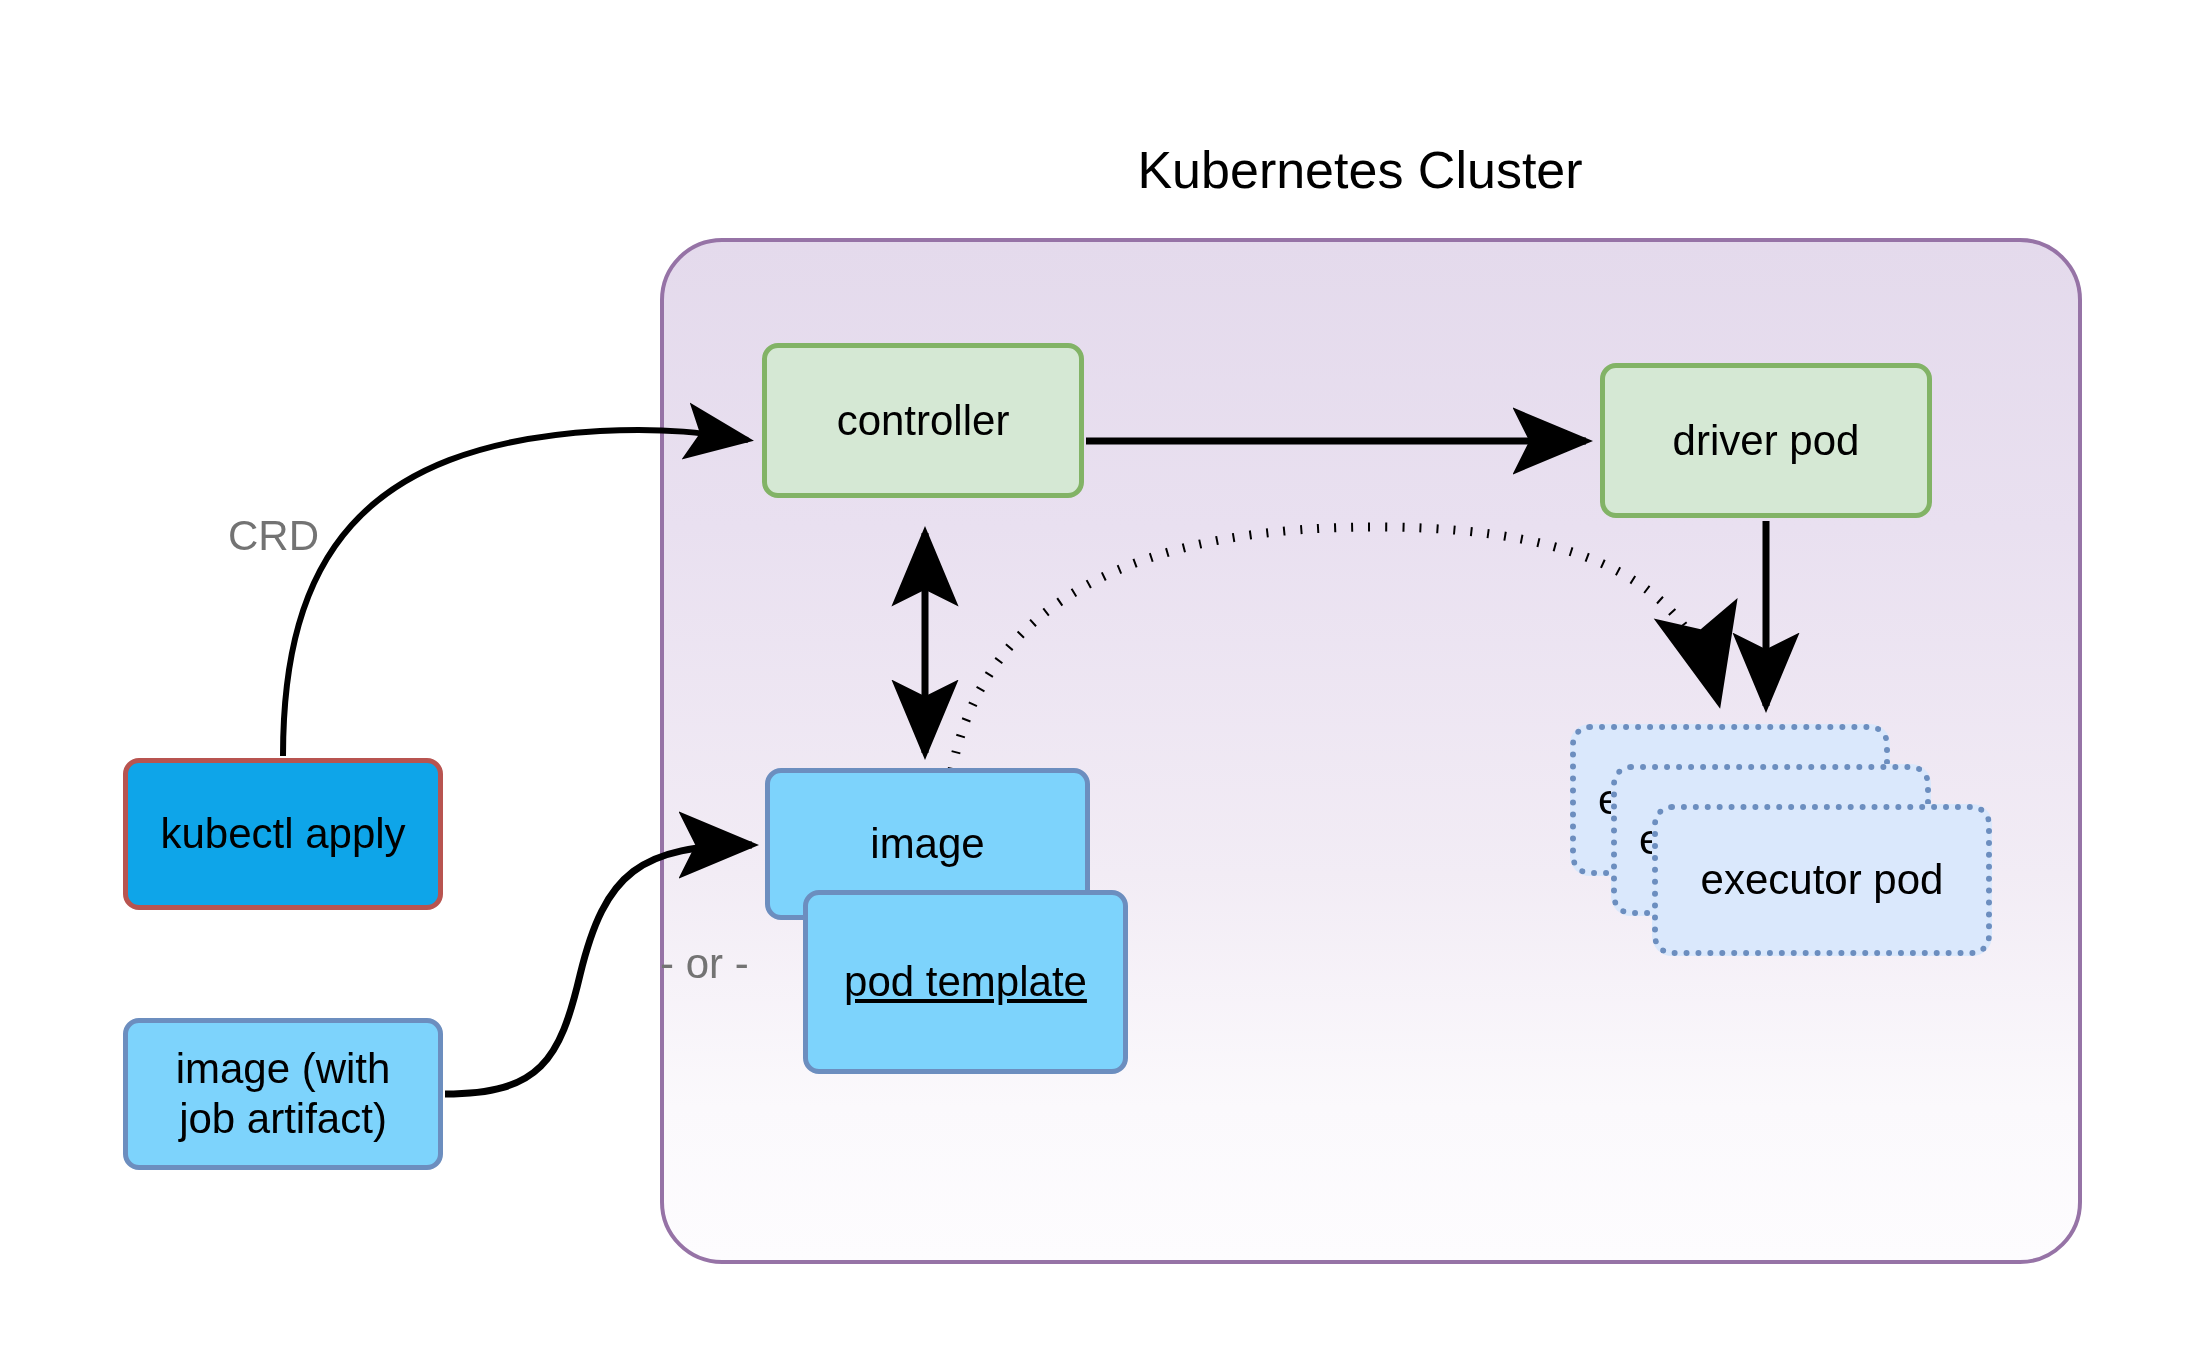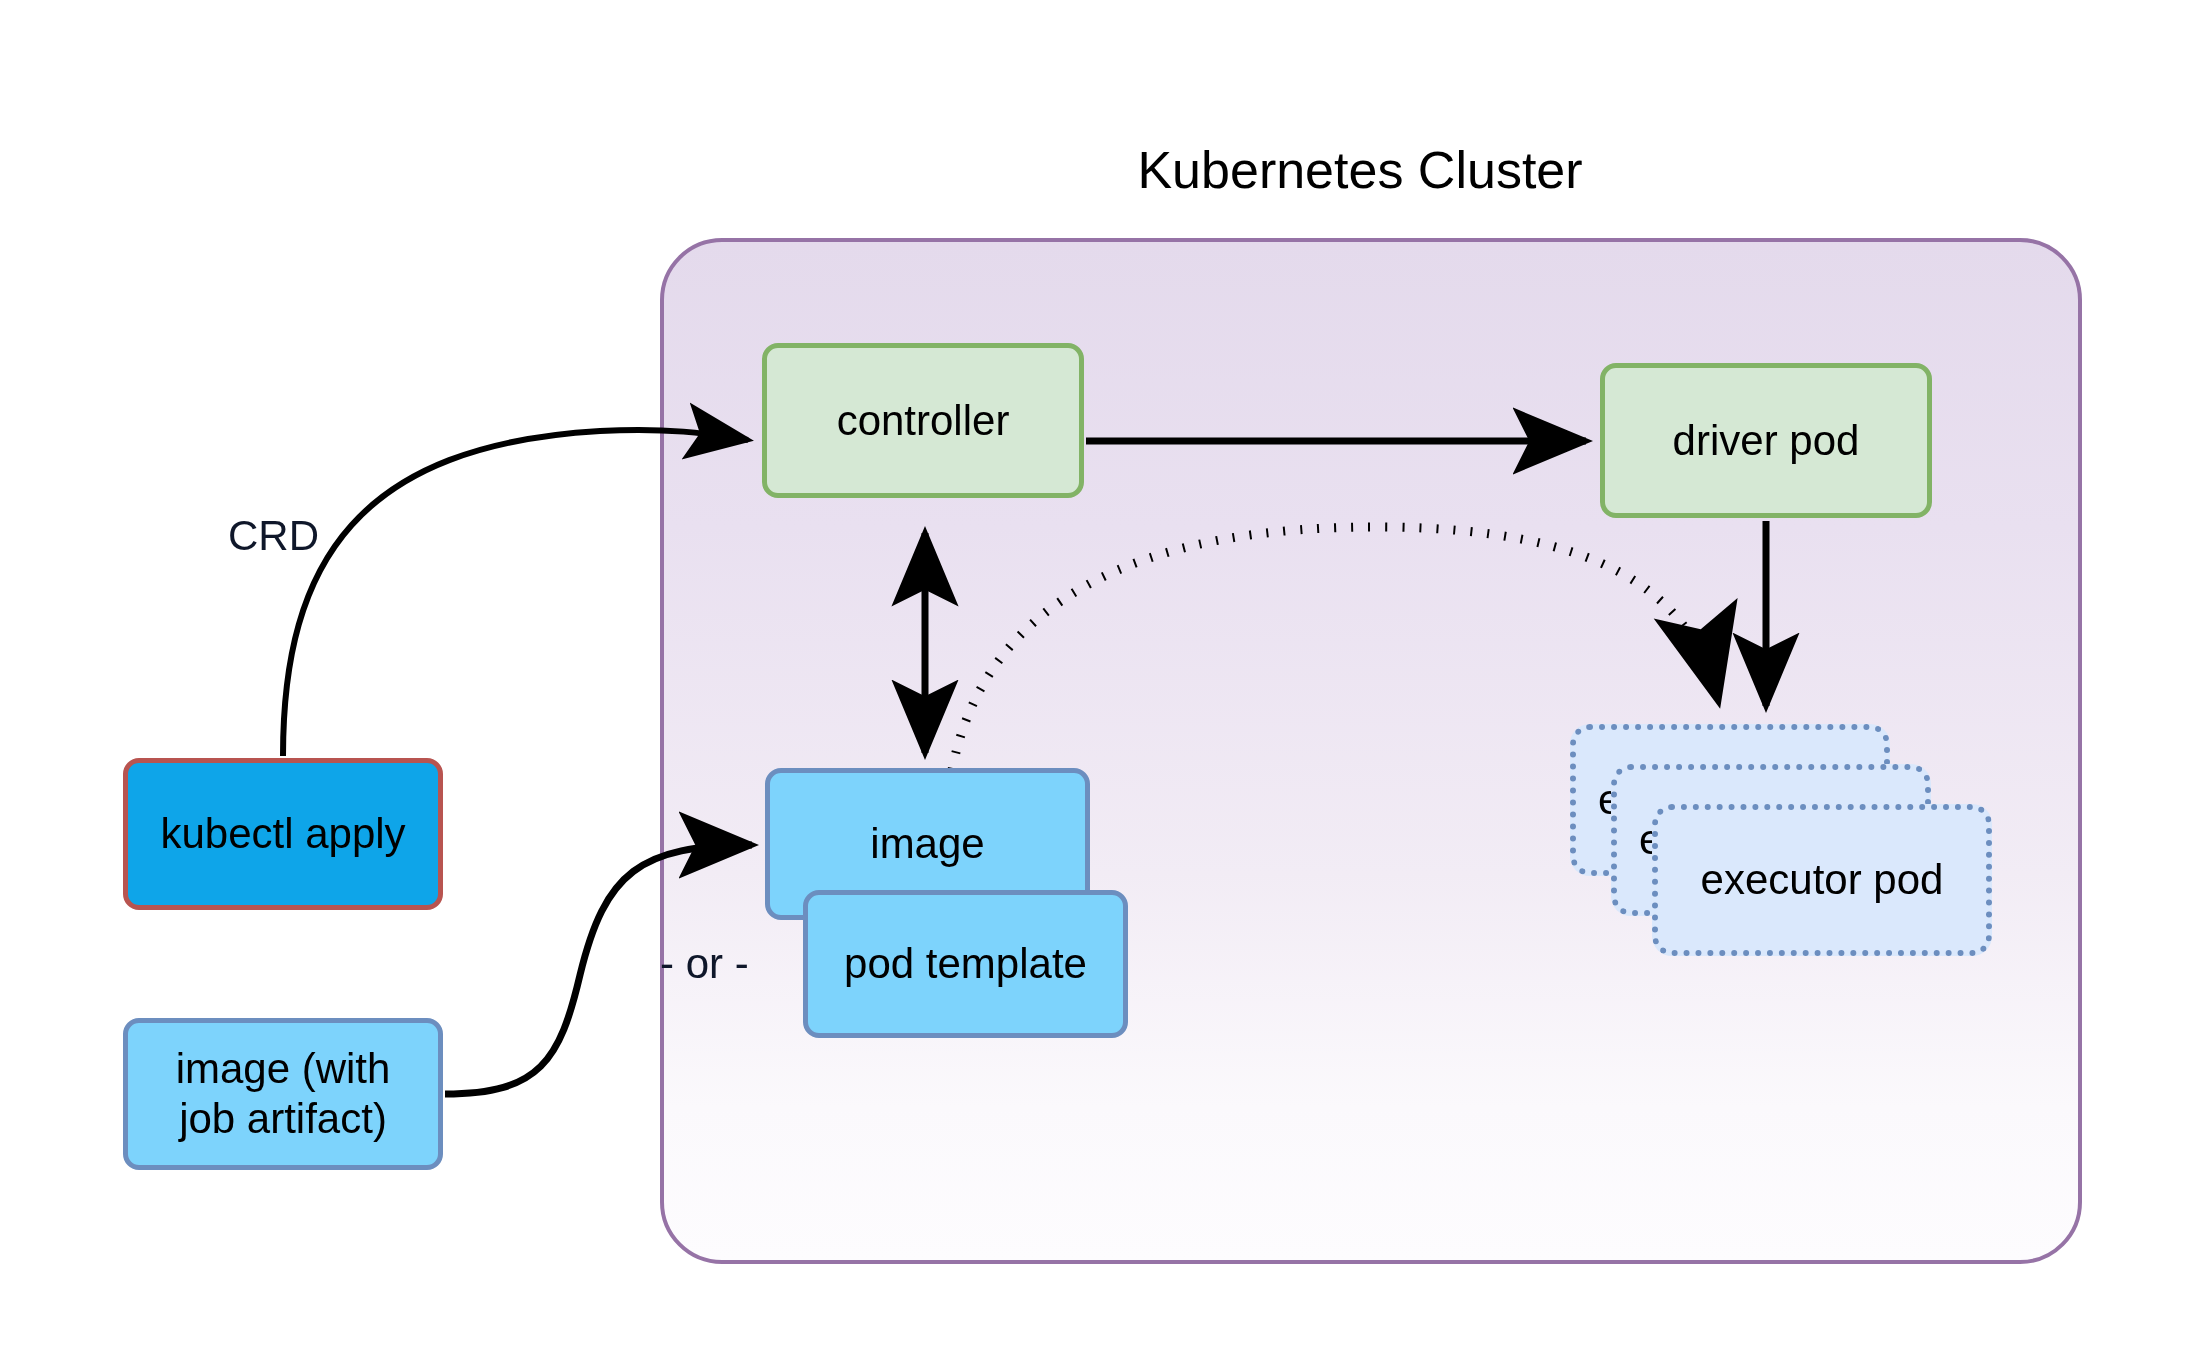--- a/index.html
+++ b/index.html
@@ -75,35 +75,35 @@
   .node-blue-dotted {
     background: #dae8fc;
     border: 6px dotted #6c8ebf;
     border-radius: 20px;
   }
 
   .node-controller { left: 762px; top: 343px;  width: 322px; height: 155px; }
   .node-driver     { left: 1600px; top: 363px; width: 332px; height: 155px; }
 
   .node-image      { left: 765px; top: 768px;  width: 325px; height: 152px; z-index: 3; }
-  .node-podtpl     { left: 803px; top: 890px;  width: 325px; height: 148px; z-index: 4; }
+  .node-podtpl     { left: 803px; top: 890px;  width: 325px; height: 184px; z-index: 4; text-decoration: underline; }
 
   .node-exec-1 { left: 1570px; top: 724px; width: 320px; height: 152px; z-index: 3;
                  justify-content: flex-start; padding-left: 22px; }
   .node-exec-2 { left: 1611px; top: 764px; width: 320px; height: 152px; z-index: 4;
                  justify-content: flex-start; padding-left: 22px; }
   .node-exec-3 { left: 1652px; top: 804px; width: 340px; height: 152px; z-index: 5; }
 
   .node-kubectl  { left: 123px; top: 758px;  width: 320px; height: 152px; }
   .node-imgjob   { left: 123px; top: 1018px; width: 320px; height: 152px; }
 
   .edge-label {
     position: absolute;
     font-size: 42px;
-    color: #0f172a;
+    color: #737373;
     white-space: nowrap;
   }
   .label-crd { left: 228px; top: 512px; }
   .label-or  { left: 660px; top: 940px; }
 </style>
 </head>
 <body>
 
 <div id="canvas">
 

